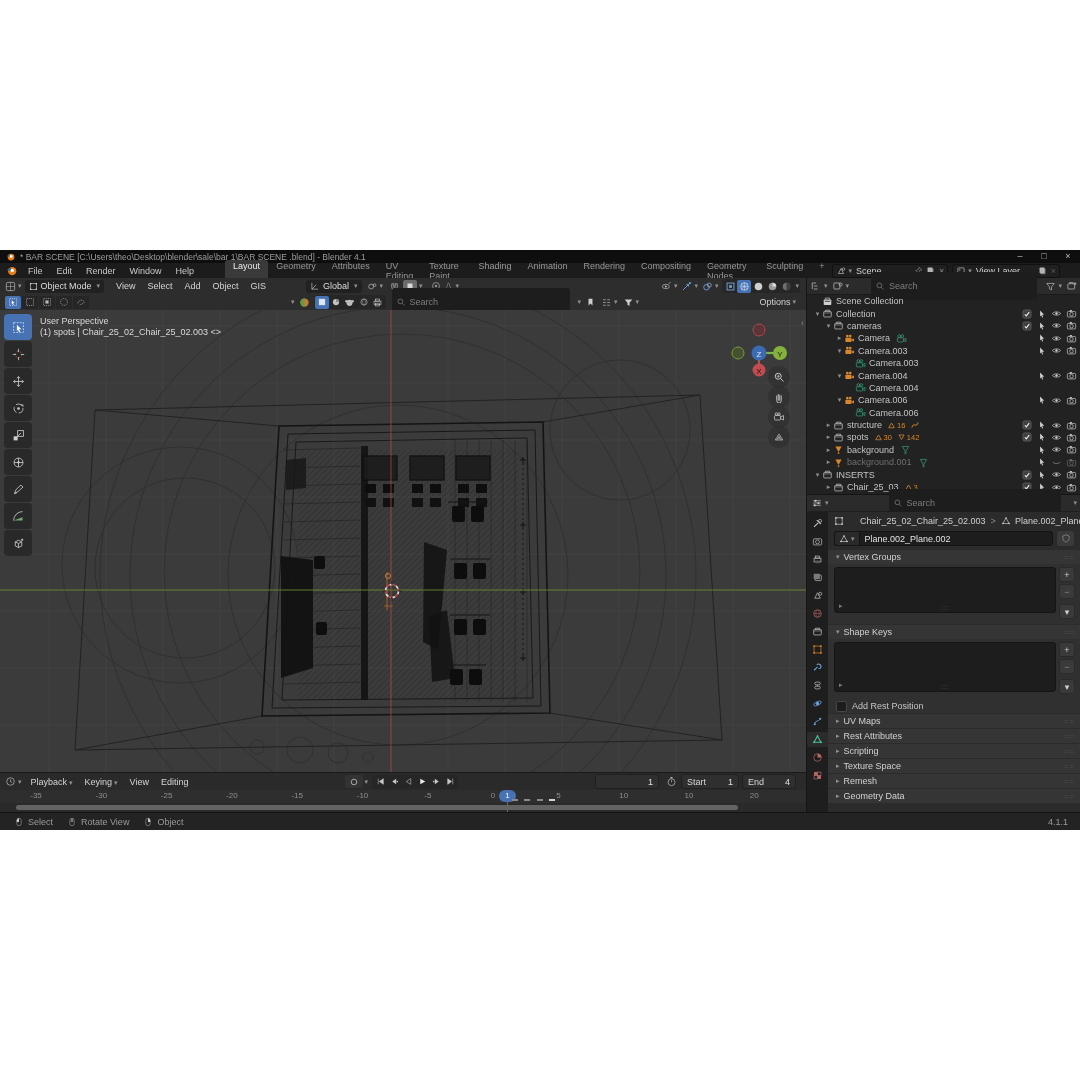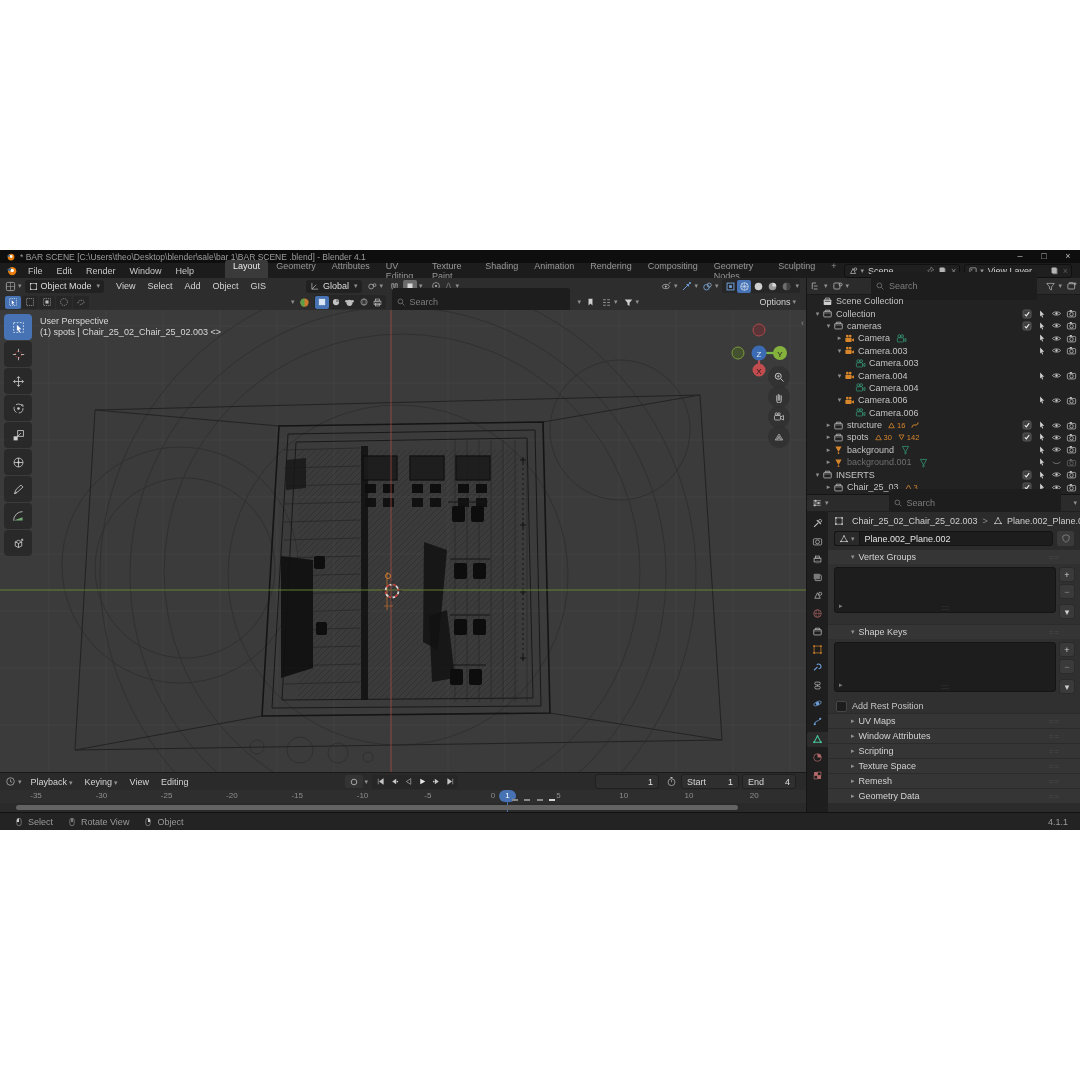--- a/index.html
+++ b/index.html
@@ -89,21 +89,21 @@
   #ptabs{position:absolute;left:0;top:17px;width:21px;height:301px;background:#1e1e1e;display:flex;
          flex-direction:column;align-items:center;padding-top:4px;box-sizing:border-box;gap:3px;}
   .ptab{width:21px;height:15px;display:flex;align-items:center;justify-content:center;}
   .ptab.active{background:#2b2b2b;border-radius:3px 0 0 3px;}
   #pbody{position:absolute;left:21px;top:17px;width:253px;height:301px;background:#2b2b2b;}
   #breadcrumb{display:flex;align-items:center;height:18px;padding:0 6px;color:#cfcfcf;}
   #namefield{display:flex;align-items:center;margin:1px 6px 4px 6px;height:15px;}
   #namefield .nf{flex:1;background:#1d1d1d;border:1px solid #141414;border-radius:0 3px 3px 0;height:15px;
                  display:flex;align-items:center;padding:0 5px;color:#e2e2e2;box-sizing:border-box;}
   .panel{margin:0 0 1px 0;background:#303030;}
-  .panelhead{display:flex;align-items:center;height:14px;padding:0 21px;color:#d2d2d2;background:#353535;}
+  .panelhead{display:flex;align-items:center;height:14px;padding:0 6px;color:#d2d2d2;background:#353535;}
   .panelhead .grip{margin-left:auto;color:#4c4c4c;font-size:8px;letter-spacing:1px;}
   .listwrap{display:flex;padding:3px 6px 5px 6px;gap:3px;}
   .listbox{flex:1;height:44px;background:#1d1d1d;border:1px solid #151515;border-radius:3px;position:relative;}
   .listbox .corner{position:absolute;left:4px;bottom:2px;color:#7a7a7a;font-size:7px;}
   .listbox .lgrip{position:absolute;left:50%;bottom:1px;color:#4a4a4a;font-size:7px;transform:translateX(-50%);}
   .sidebtns{display:flex;flex-direction:column;gap:2px;}
   .sbtn{width:14px;height:13px;background:#3a3a3a;border:1px solid #2a2a2a;border-radius:3px;color:#cfcfcf;
         display:flex;align-items:center;justify-content:center;font-size:9px;}
   .checkrow{display:flex;align-items:center;height:14px;padding:0 8px;color:#c5c5c5;gap:5px;}
   .cbox{width:9px;height:9px;background:#1d1d1d;border:1px solid #464646;border-radius:2px;}
@@ -151,21 +151,21 @@
           <span class="tab">UV Editing</span>
           <span class="tab">Texture Paint</span>
           <span class="tab">Shading</span>
           <span class="tab">Animation</span>
           <span class="tab">Rendering</span>
           <span class="tab">Compositing</span>
           <span class="tab">Geometry Nodes</span>
           <span class="tab">Sculpting</span>
           <span class="tab">+</span>
         </span>
-  <span style="margin-left:auto;display:flex;align-items:center;margin-right:4px">
+  <span style="margin-left:auto;display:flex;align-items:center;margin-right:16px">
     <span class="selbox">
       <span class="ico">
               <svg width="10" height="10" viewBox="0 0 16 16">
                 <path d="M4 12 L8 4 L12 12 Z" fill="none" stroke="#cfcfcf"></path>
                 <circle cx="12" cy="5" r="2" fill="none" stroke="#cfcfcf"></circle>
               </svg>
             </span>
       <span class="chev">▾</span>
       <span style="margin-left:4px;width:58px">Scene</span>
       <span class="ico">
@@ -1526,21 +1526,21 @@
       <div id="breadcrumb">
         <span class="ico">
                 <svg width="10" height="10" viewBox="0 0 16 16">
                   <rect x="3" y="3" width="10" height="10" fill="none" stroke="#d8d8d8"></rect>
                   <circle cx="3" cy="3" r="1.3" fill="#d8d8d8"></circle>
                   <circle cx="13" cy="3" r="1.3" fill="#d8d8d8"></circle>
                   <circle cx="3" cy="13" r="1.3" fill="#d8d8d8"></circle>
                   <circle cx="13" cy="13" r="1.3" fill="#d8d8d8"></circle>
                 </svg>
               </span>
-        <span style="margin-left:8px">Chair_25_02_Chair_25_02.003</span>
+        <span style="margin-left:16px">Chair_25_02_Chair_25_02.003</span>
         <span style="margin:0 5px;color:#8a8a8a">&gt;</span>
         <span class="ico">
                 <svg width="10" height="10" viewBox="0 0 16 16">
                   <path d="M8 3 L3 12 H13 Z" fill="none" stroke="#d8d8d8"></path>
                   <circle cx="8" cy="3" r="1.2" fill="#d8d8d8"></circle>
                   <circle cx="3" cy="12" r="1.2" fill="#d8d8d8"></circle>
                   <circle cx="13" cy="12" r="1.2" fill="#d8d8d8"></circle>
                 </svg>
               </span>
         <span style="margin-left:4px">Plane.002_Plane.002</span>
@@ -1612,21 +1612,21 @@
               <div class="panel">
                 <div class="panelhead">
      <span class="chev" style="margin-right:4px">▸</span>
      <span>UV Maps</span>
      <span class="grip">==</span>
                 </div>
               </div>
               <div class="panel">
                 <div class="panelhead">
      <span class="chev" style="margin-right:4px">▸</span>
-     <span>Window Attributes</span>
+     <span>Rest Attributes</span>
      <span class="grip">==</span>
                 </div>
               </div>
               <div class="panel">
                 <div class="panelhead">
      <span class="chev" style="margin-right:4px">▸</span>
      <span>Scripting</span>
      <span class="grip">==</span>
                 </div>
               </div>

